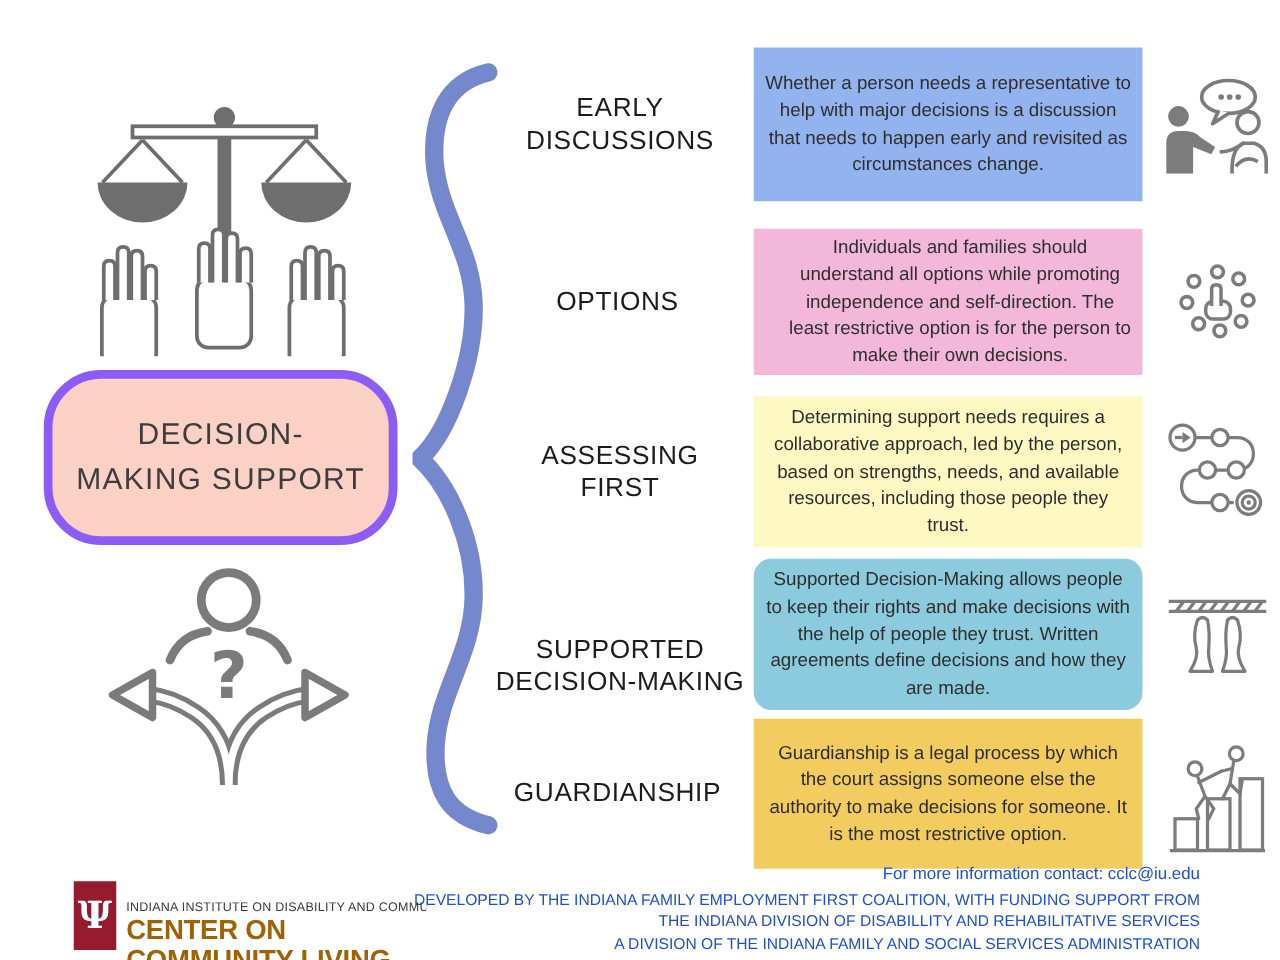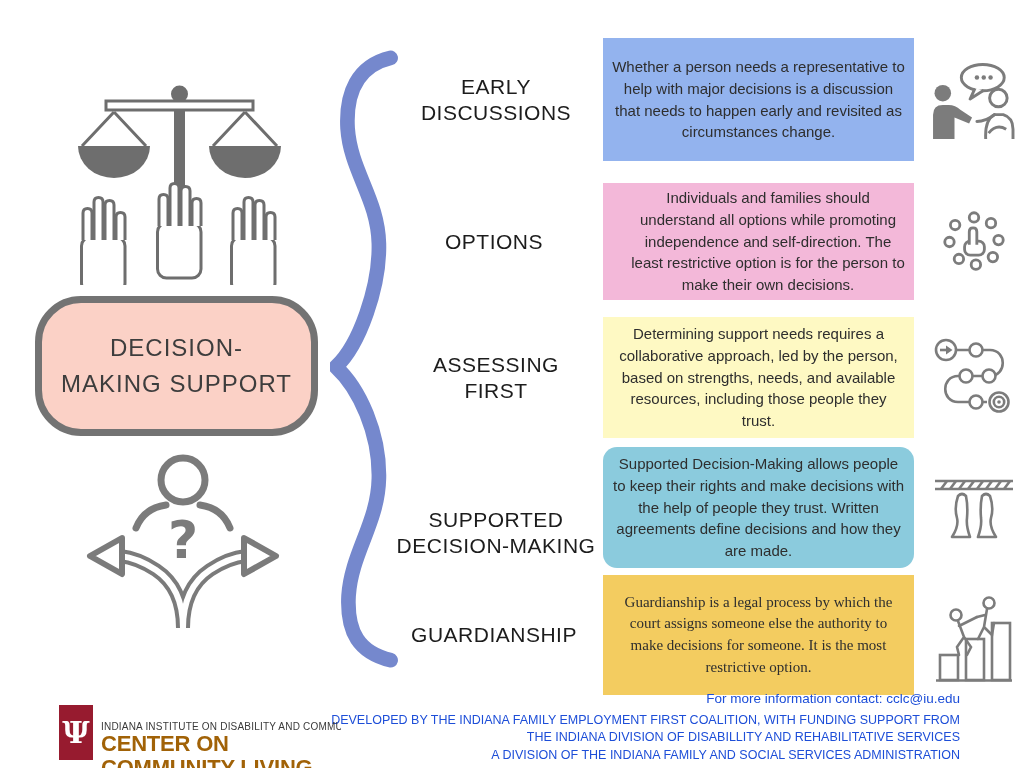--- a/index.html
+++ b/index.html
@@ -1,20 +1,20 @@
 <!DOCTYPE html>
 <html><head>
 <meta charset="utf-8">
 <style>
   html,body{margin:0;padding:0;}
   body{width:1024px;height:768px;background:#ffffff;font-family:"Liberation Sans",sans-serif;position:relative;overflow:hidden;}
 
   
   #title-box{position:absolute;left:35px;top:296px;width:283px;height:140px;background:#fbd1c6;
-    border:7px solid #737373;border-radius:46px;display:flex;align-items:center;justify-content:center;
+    border:7px solid #8b5cf6;border-radius:46px;display:flex;align-items:center;justify-content:center;
     text-align:center;font-size:24px;letter-spacing:1px;color:#3d3d3d;box-sizing:border-box;padding:0 18px;line-height:1.5;}
 
   
   #scales-icon{position:absolute;left:62px;top:80px;}
   #crossroads-icon{position:absolute;left:78px;top:448px;}
 
   
   #brace{position:absolute;left:330px;top:46px;}
 
   
@@ -26,21 +26,21 @@
   #label3{left:377px;width:238px;top:472px;height:121px;justify-content:center;}
   #label4{left:377px;width:234px;top:575px;height:120px;}
 
   
   .note{position:absolute;left:603px;width:311px;display:flex;align-items:center;justify-content:center;
     text-align:center;font-size:15px;line-height:1.45;color:#2e2e2e;padding:0 9px;box-sizing:border-box;}
   #note0{top:38px;height:123px;}
   #note1{top:183px;height:117px;}
   #note2{top:317px;height:121px;}
   #note3{top:447px;height:121px;}
-  #note4{top:575px;height:120px;font-family:Liberation Serif, serif;}
+  #note4{top:575px;height:120px;}
 
   
   .icon-cell{position:absolute;left:928px;width:92px;display:flex;align-items:center;justify-content:center;}
   #icon-cell0{top:38px;height:123px;}
   #icon-cell1{top:183px;height:117px;}
   #icon-cell2{top:317px;height:121px;}
   #icon-cell3{top:447px;height:121px;}
   #icon-cell4{top:575px;height:126px;}
 
   

